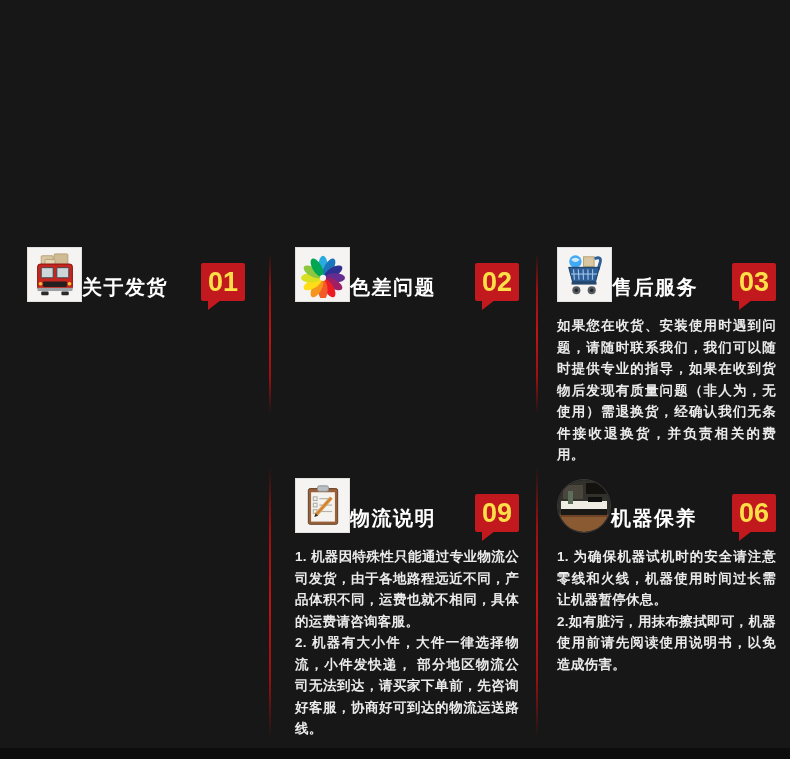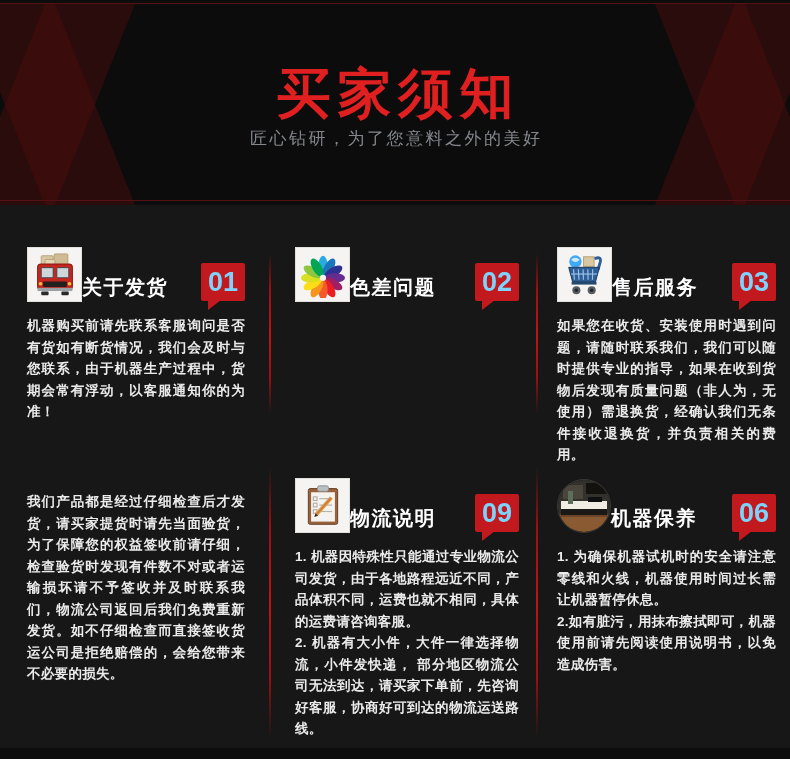--- a/index.html
+++ b/index.html
@@ -20,54 +20,38 @@
   
   .card{ position:absolute; }
   .card-head{ display:flex; align-items:flex-end; height:55px; }
   .icon-box{ width:55px; height:55px; background:#f5f4f2; border:1px solid #e2e0dc;
              display:flex; align-items:center; justify-content:center; flex:0 0 auto; }
   .icon-circle{ width:54px; height:54px; border-radius:50%; overflow:hidden; flex:0 0 auto;
                 border:1px solid #3a3a3a; }
   .card-title{ font-size:20px; font-weight:bold; color:#ffffff; letter-spacing:1.5px;
                margin-bottom:3px; line-height:1.2; }
   .badge{ margin-left:auto; margin-bottom:1px; position:relative; width:44px; height:38px;
-          background:#c2191f; color:#7dd3fc; font-size:27px; font-weight:bold;
+          background:#c2191f; color:#fde047; font-size:27px; font-weight:bold;
           text-align:center; line-height:38px; border-radius:2px; }
   .badge::after{ content:""; position:absolute; left:7px; bottom:-9px; width:0; height:0;
                  border-top:10px solid #c2191f; border-right:13px solid transparent; }
   .card-text{ margin-top:13px; font-size:13.5px; line-height:21.5px; color:#ebebeb;
               font-weight:bold; white-space:pre-line; text-align:justify; letter-spacing:.3px; }
 
   
   .v-divider{ position:absolute; width:2px;
       background:linear-gradient(180deg, rgba(170,12,12,0) 0%, #9d0f0f 22%, #c01414 50%, #9d0f0f 78%, rgba(170,12,12,0) 100%); }
 
   .footer-strip{ position:absolute; left:0; bottom:0; width:790px; height:11px; background:#0d0d0d; }
 </style>
 </head>
 <body>
 
 <div class="page">
 
-  <header class="hero">
-    <svg class="hero-deco" width="790" height="205" viewBox="0 0 790 205">
-      <g fill="#4a0b0c" fill-opacity="0.5">
-        <polygon points="45,4 135,4 55,205 -35,205"></polygon>
-        <polygon points="-35,4 55,4 135,205 45,205"></polygon>
-      </g>
-      <g fill="#4a0b0c" fill-opacity="0.5" transform="translate(790,0) scale(-1,1)">
-        <polygon points="45,4 135,4 55,205 -35,205"></polygon>
-        <polygon points="-35,4 55,4 135,205 45,205"></polygon>
-      </g>
-    </svg>
-    <div class="hero-line top"></div>
-    <h1 class="hero-title">买家须知</h1>
-    <p class="hero-sub">匠心钻研，为了您意料之外的美好</p>
-    <div class="hero-line bottom"></div>
-  </header>
 
   <section class="card" style="left:27px; top:247px; width:218px;">
     <div class="card-head">
       <div class="icon-box">
         <svg width="44" height="44" viewBox="0 0 48 48">
           <rect x="9" y="3" width="13" height="11" rx="1" fill="#d9c7a3" stroke="#b59f72"></rect>
           <rect x="23" y="1" width="15" height="13" rx="1" fill="#cfbc94" stroke="#b59f72"></rect>
           <rect x="13" y="7" width="11" height="8" rx="1" fill="#e3d4b4" stroke="#b59f72"></rect>
           <rect x="5" y="12" width="38" height="28" rx="3" fill="#c6261f" stroke="#7e120e"></rect>
           <rect x="9" y="16" width="13" height="11" rx="1" fill="#cdd6d8" stroke="#33474d"></rect>
@@ -78,21 +62,20 @@
           <rect x="5" y="38" width="38" height="3.5" fill="#9aa0a3"></rect>
           <rect x="9" y="42" width="8" height="4" rx="1" fill="#2a2a2a"></rect>
           <rect x="31" y="42" width="8" height="4" rx="1" fill="#2a2a2a"></rect>
         </svg>
       </div>
       <h2 class="card-title">关于发货</h2>
       <div class="badge">
         <span>01</span>
       </div>
     </div>
-    <p class="card-text">机器购买前请先联系客服询问是否有货如有断货情况，我们会及时与您联系，由于机器生产过程中，货期会常有浮动，以客服通知你的为准！</p>
   </section>
 
   <section class="card" style="left:295px; top:247px; width:224px;">
     <div class="card-head">
       <div class="icon-box">
         <svg width="46" height="46" viewBox="0 0 48 48">
           <g>
             <ellipse cx="24" cy="14.5" rx="4.8" ry="10.5" fill="#29abe2" transform="rotate(0 24 27)"></ellipse>
             <ellipse cx="24" cy="14.5" rx="4.8" ry="10.5" fill="#1b75bb" transform="rotate(30 24 27)"></ellipse>
             <ellipse cx="24" cy="14.5" rx="4.8" ry="10.5" fill="#2e3192" transform="rotate(60 24 27)"></ellipse>
@@ -142,21 +125,20 @@
       </div>
       <h2 class="card-title">售后服务</h2>
       <div class="badge">
         <span>03</span>
       </div>
     </div>
     <p class="card-text">如果您在收货、安装使用时遇到问题，请随时联系我们，我们可以随时提供专业的指导，如果在收到货物后发现有质量问题（非人为，无使用）需退换货，经确认我们无条件接收退换货，并负责相关的费用。</p>
   </section>
 
   <section class="card" style="left:27px; top:478px; width:218px;">
-    <p class="card-text">我们产品都是经过仔细检查后才发货，请买家提货时请先当面验货，为了保障您的权益签收前请仔细，检查验货时发现有件数不对或者运输损坏请不予签收并及时联系我们，物流公司返回后我们免费重新发货。如不仔细检查而直接签收货运公司是拒绝赔偿的，会给您带来不必要的损失。</p>
   </section>
 
   <section class="card" style="left:295px; top:478px; width:224px;">
     <div class="card-head">
       <div class="icon-box">
         <svg width="44" height="44" viewBox="0 0 48 48">
           <rect x="8" y="5" width="32" height="39" rx="2" fill="#99603a" stroke="#5f3a20"></rect>
           <rect x="11" y="9" width="26" height="32" fill="#f5f3ef"></rect>
           <rect x="18" y="2" width="12" height="6" rx="2" fill="#b9bec2" stroke="#888f94"></rect>
           <g stroke="#b3b3ae" stroke-width="1.3" fill="none">

